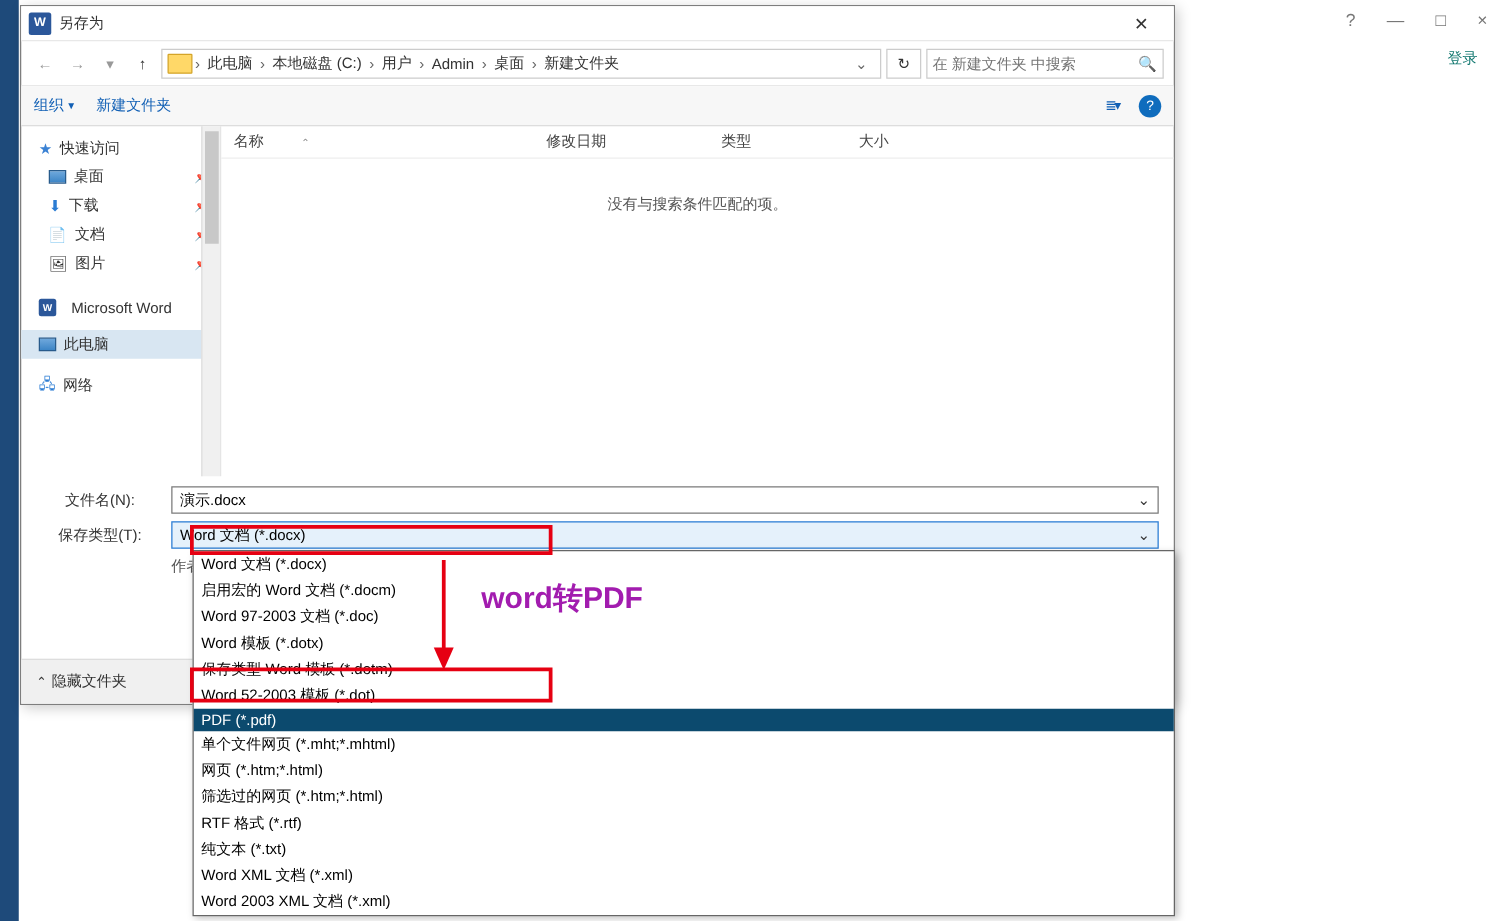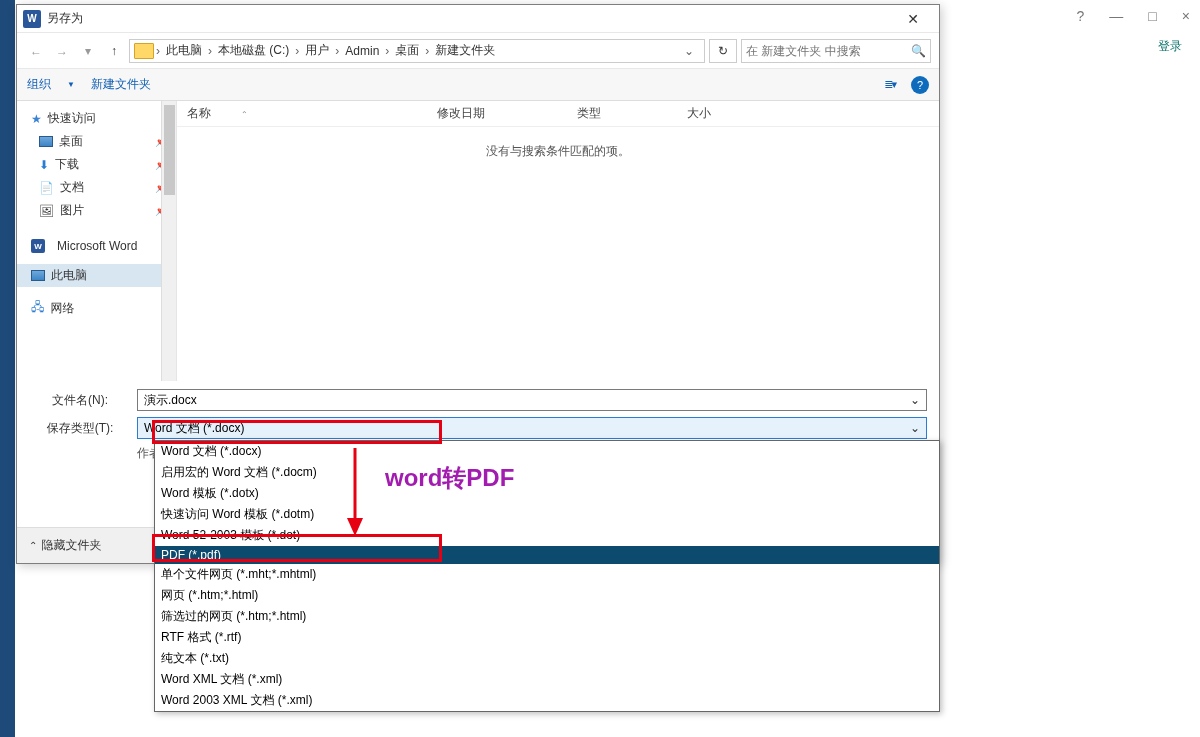--- a/index.html
+++ b/index.html
@@ -21,42 +21,42 @@
 .folder-icon{width:20px;height:16px;background:#ffd868;border:1px solid #d4a428;border-radius:1px;display:inline-block}
 .breadcrumb{flex:1;height:24px;border:1px solid #ccc;display:flex;align-items:center;padding:0 4px;gap:0}
 .bc-seg{padding:0 4px;color:#333;cursor:pointer}
 .bc-sep{color:#666;padding:0 2px}
 .bc-drop{margin-left:auto;color:#666;padding:0 6px;cursor:pointer}
 .refresh{width:28px;height:24px;border:1px solid #ccc;display:inline-flex;align-items:center;justify-content:center;color:#333;cursor:pointer}
 .searchbox{width:190px;height:24px;border:1px solid #ccc;display:flex;align-items:center;padding:0 4px}
 .searchbox input{border:none;outline:none;flex:1;font-size:12px;color:#888}
 .search-icon{color:#666;cursor:pointer}
 .toolbar{height:32px;display:flex;align-items:center;padding:0 10px;gap:16px;border-bottom:1px solid #ddd;background:#f7f7f7}
-.tb-item{color:#1260b5;cursor:pointer;display:flex;align-items:center;gap:16px}
+.tb-item{color:#1260b5;cursor:pointer;display:flex;align-items:center;gap:2px}
 .tb-spacer{flex:1}
 .tb-view{color:#1260b5;cursor:pointer;letter-spacing:-2px;font-size:11px}
 .tb-help{width:18px;height:18px;border-radius:50%;background:#0f6cbd;color:#fff;display:inline-flex;align-items:center;justify-content:center;font-size:11px;cursor:pointer}
 .body{display:flex;height:280px}
 .sidebar{width:160px;border-right:1px solid #e5e5e5;padding:6px 0;position:relative}
 .side-item{display:flex;align-items:center;gap:6px;padding:3px 8px 3px 22px;cursor:pointer;color:#333}
 .side-item .pin{margin-left:auto;color:#999;font-size:10px}
 .side-item.selected{background:#d8e6f2}
 .side-item.header{padding-left:14px}
 .side-scroll{position:absolute;right:0;top:0;width:15px;height:100%;background:#f0f0f0;border-left:1px solid #ddd}
 .side-scroll .thumb{position:absolute;top:4px;left:2px;width:11px;height:90px;background:#c8c8c8}
 .star{color:#3b82d4}
 .monitor{width:14px;height:11px;display:inline-block;background:linear-gradient(#6fa8dc,#3d85c6);border:1px solid #285b8c}
 .main{flex:1;position:relative}
 .cols{display:flex;padding:4px 10px;color:#444;border-bottom:1px solid #eee}
 .col-name{width:250px}
 .col-date{width:140px}
 .col-type{width:110px}
 .col-size{width:80px}
 .sortarrow{font-size:8px;color:#888;margin-left:30px}
-.empty-msg{text-align:center;color:#555;margin-top:16px}
+.empty-msg{text-align:center;color:#555;margin-top:28px}
 .bottom{padding:8px 12px}
 .row{display:flex;align-items:center;margin-bottom:6px}
 .row label{width:108px;text-align:center;padding-right:6px;color:#333}
 .combo{flex:1;height:22px;border:1px solid #7a7a7a;background:#fff;display:flex;align-items:center;padding:0 6px;position:relative}
 .combo .val{flex:1}
 .combo .caret{color:#333}
 .combo.filetype{background:#e5f1fb;border:1px solid #2b7cd3}
 .author-row{display:flex;padding-left:108px;gap:40px;color:#555;font-size:11px}
 .dlg-footer{position:absolute;bottom:0;left:0;right:0;height:36px;border-top:1px solid #ddd;background:#f0f0f0;display:flex;align-items:center;padding:0 12px}
 .hide-folders{color:#333;cursor:pointer}
@@ -213,22 +213,23 @@
   </div>
 
   <div class="dlg-footer">
     <span class="hide-folders">隐藏文件夹</span>
   </div>
 </div>
 
 <div class="dropdown" id="dd">
     <div class="dd-item">Word 文档 (*.docx)</div>
     <div class="dd-item">启用宏的 Word 文档 (*.docm)</div>
+    <div class="dd-item">Word 97-2003 文档 (*.doc)</div>
     <div class="dd-item">Word 模板 (*.dotx)</div>
-    <div class="dd-item">快速访问 Word 模板 (*.dotm)</div>
+    <div class="dd-item">保存类型 Word 模板 (*.dotm)</div>
     <div class="dd-item">Word 52-2003 模板 (*.dot)</div>
     <div class="dd-item sel">PDF (*.pdf)</div>
     <div class="dd-item">单个文件网页 (*.mht;*.mhtml)</div>
     <div class="dd-item">网页 (*.htm;*.html)</div>
     <div class="dd-item">筛选过的网页 (*.htm;*.html)</div>
     <div class="dd-item">RTF 格式 (*.rtf)</div>
     <div class="dd-item">纯文本 (*.txt)</div>
     <div class="dd-item">Word XML 文档 (*.xml)</div>
     <div class="dd-item">Word 2003 XML 文档 (*.xml)</div>
   </div>

